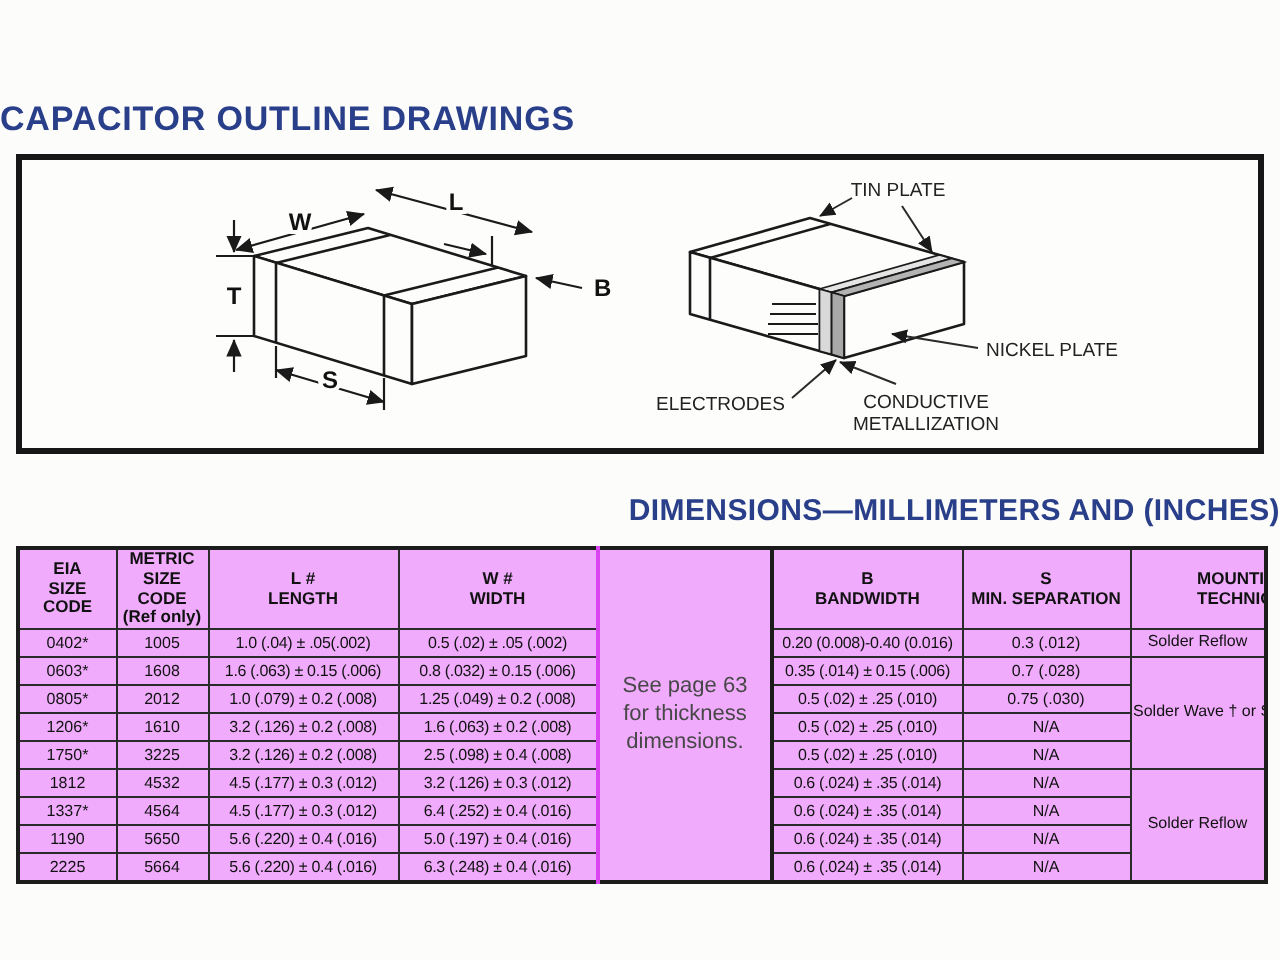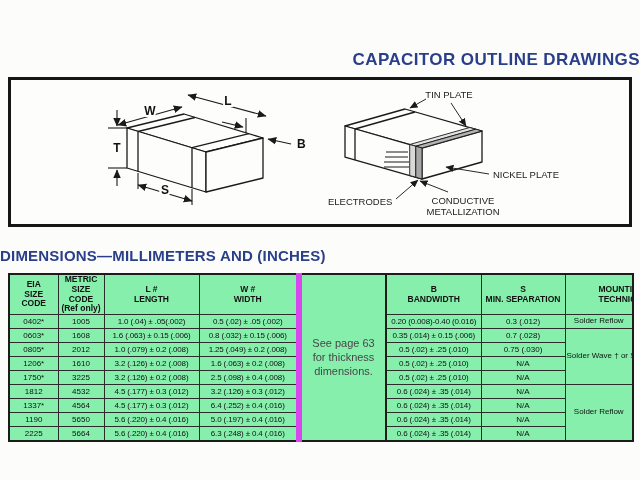--- a/index.html
+++ b/index.html
@@ -1,25 +1,25 @@
 <!DOCTYPE html>
 <html><head>
 <meta charset="utf-8">
 <style>
   html,body { margin:0; padding:0; background:#ffffff; }
   .page {
     position:relative; width:640px; height:480px; overflow:hidden;
     background:#fcfcfb; font-family:"Liberation Sans", sans-serif; color:#111;
   }
   .main-title {
-    position:absolute; top:50px; left:0; width:640px; text-align:right;
+    position:absolute; top:50px; left:0; width:640px; text-align:left;
     font-size:17px; font-weight:bold; letter-spacing:0.4px; color:#2a3f8a; margin:0;
   }
   .dims-title {
-    position:absolute; top:247px; left:0; width:640px; text-align:left;
+    position:absolute; top:247px; left:0; width:640px; text-align:right;
     font-size:15px; font-weight:bold; letter-spacing:0.2px; color:#2a3f8a; margin:0;
   }
   .drawbox {
     position:absolute; left:8px; top:77px; width:618px; height:144px;
     border:3px solid #161616; background:#fdfdfc;
   }
   .drawbox svg { position:absolute; top:2px; }
   .svg-left  { left:59px; }
   .svg-right { left:309px; }
 
@@ -27,36 +27,36 @@
   .dimlbl { font-size:12px; font-weight:bold; fill:#111;
             paint-order:stroke; stroke:#fdfdfc; stroke-width:4px; }
   .calloutlbl { font-size:9.5px; fill:#222; }
   .edge { fill:none; stroke:#1a1a1a; stroke-width:1.3; }
   .face { fill:#fdfdfc; stroke:#1a1a1a; stroke-width:1.3; stroke-linejoin:round; }
   .dline { stroke:#1a1a1a; stroke-width:1.1; fill:none; }
   .cline { stroke:#2a2a2a; stroke-width:1; fill:none; }
 
   .dims-table {
     position:absolute; left:8px; top:273px; width:624px;
-    border-collapse:collapse; table-layout:fixed; background:#86efac;
+    border-collapse:collapse; table-layout:fixed; background:#f0abfc;
     border:2px solid #1c1c1c;
   }
   .dims-table th, .dims-table td {
     border:1px solid #2b2b2b; text-align:center; vertical-align:middle;
     padding:0 1px; overflow:hidden; color:#111;
   }
   tr.hdr th { white-space:pre-line; font-weight:bold; line-height:1.15; height:26px; font-size:8.5px; }
   th.h-metric { font-size:6.3px;margin-left:17px; }
   th.h-mount  { font-size:8px;padding-left:33px; }
   tr.datarow { height:14px; }
   tr.datarow td { font-size:8px; white-space:nowrap; }
   td.dim { font-size:7.4px; letter-spacing:-0.15px;margin-left:12px; }
   td.note-cell {
     font-size:11px; color:#474747; white-space:pre-line; line-height:1.3;
-    border-left:6px solid #d946ef; border-right:2px solid #1c1c1c;
+    border-left:2px solid #d946ef; border-right:2px solid #1c1c1c;
   }
   td.mount-cell { font-size:7.6px; white-space:pre-line; line-height:1.3; }
 </style>
 </head>
 <body>
 
 <div class="page">
 
   <h1 class="main-title">CAPACITOR OUTLINE DRAWINGS</h1>
 

